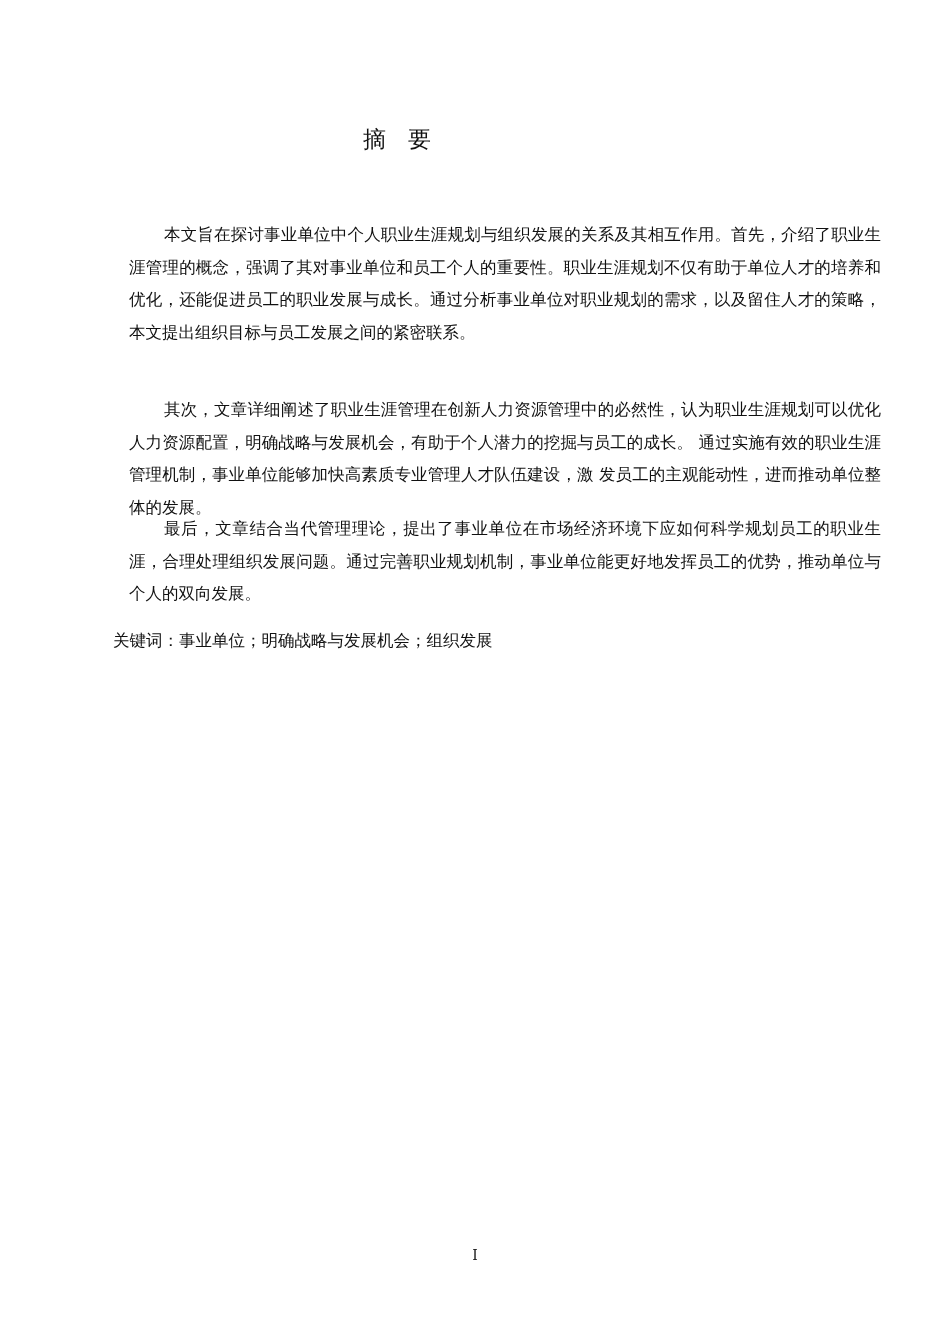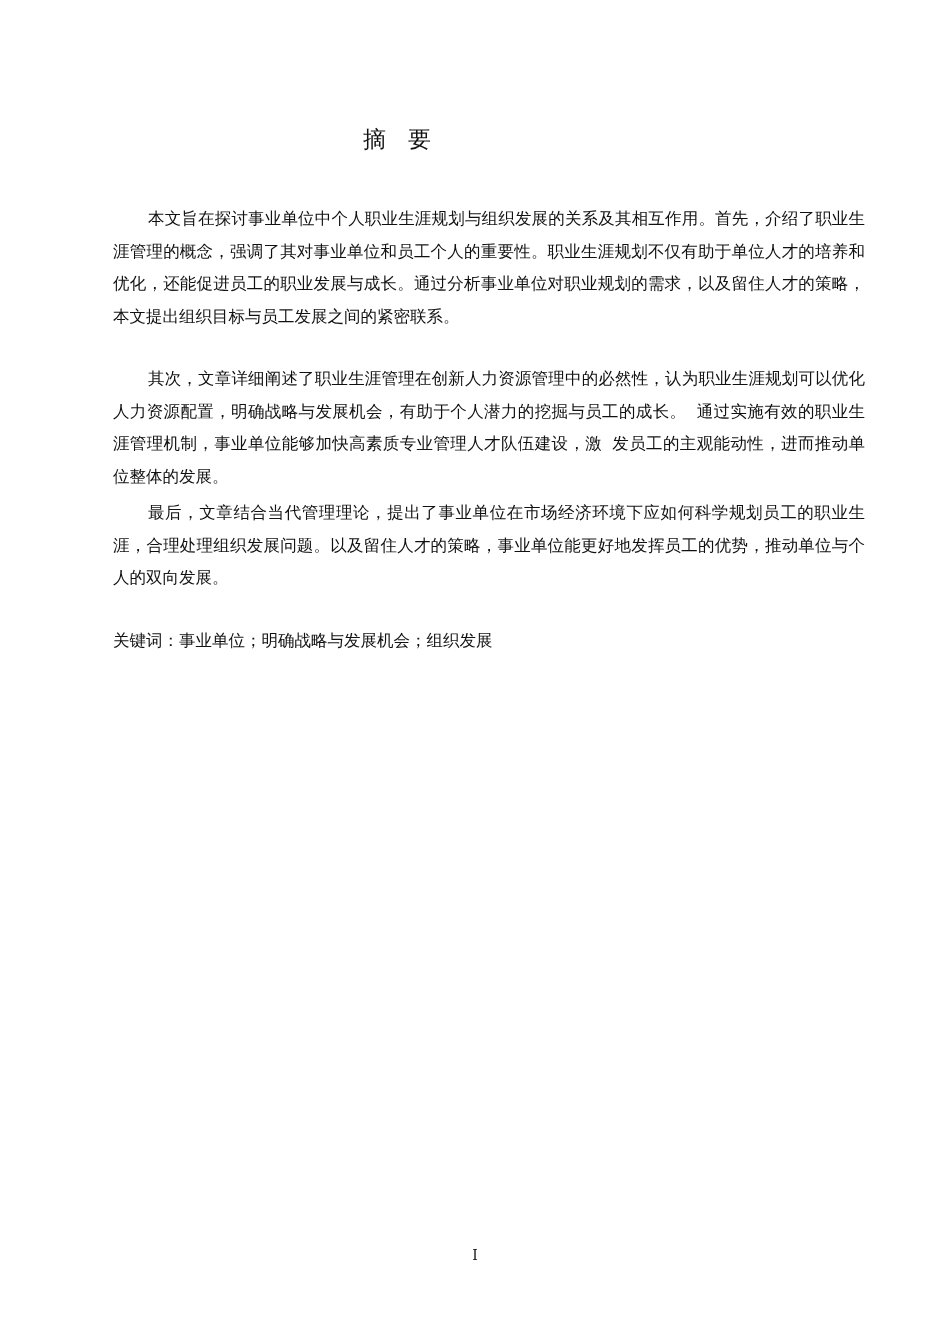--- a/index.html
+++ b/index.html
@@ -2,34 +2,34 @@
 <html><head>
 <meta charset="utf-8">
 <style>
   html, body { margin:0; padding:0; background:#ffffff; }
   body { width:950px; height:1344px; position:relative; overflow:hidden;
          font-family:"DejaVu Serif","Liberation Serif",serif; color:#111; }
   .title { position:absolute; top:124px; left:0; width:794px; text-align:center;
            font-family:"DejaVu Sans","Liberation Sans",sans-serif; font-size:23px; letter-spacing:0; }
   .title span.gap { display:inline-block; width:22px; }
   .body { position:absolute; left:113px; width:752px; font-size:16.5px; line-height:32.5px; }
-  .para { margin:0; text-indent:35px; text-align:justify; text-align-last:left; }
+  .para { margin:16px; text-indent:35px; text-align:justify; text-align-last:left; }
   .p1 { top:203px; }
-  .p2 { top:364px;font-family:Liberation Mono, monospace; }
+  .p2 { top:378px; }
   .p3 { top:497px; }
   .keywords { position:absolute; top:630px; left:113px; font-size:16.5px; }
   .keywords .kw-label { font-family:"DejaVu Sans","Liberation Sans",sans-serif; font-weight:normal; }
   .pagenum { position:absolute; top:1247px; left:0; width:950px; text-align:center; font-size:14px; }
 </style>
 </head>
 <body>
 
 <div class="title"><span>摘</span><span class="gap"></span><span>要</span></div>
 
 <p class="body para p1">本文旨在探讨事业单位中个人职业生涯规划与组织发展的关系及其相互作用。首先，介绍了职业生涯管理的概念，强调了其对事业单位和员工个人的重要性。职业生涯规划不仅有助于单位人才的培养和优化，还能促进员工的职业发展与成长。通过分析事业单位对职业规划的需求，以及留住人才的策略，本文提出组织目标与员工发展之间的紧密联系。</p>
 <p class="body para p2">其次，文章详细阐述了职业生涯管理在创新人力资源管理中的必然性，认为职业生涯规划可以优化人力资源配置，明确战略与发展机会，有助于个人潜力的挖掘与员工的成长。 通过实施有效的职业生涯管理机制，事业单位能够加快高素质专业管理人才队伍建设，激 发员工的主观能动性，进而推动单位整体的发展。</p>
-<p class="body para p3">最后，文章结合当代管理理论，提出了事业单位在市场经济环境下应如何科学规划员工的职业生涯，合理处理组织发展问题。以及留住人才的策略，事业单位能更好地发挥员工的优势，推动单位与个人的双向发展。</p>
+<p class="body para p3">最后，文章结合当代管理理论，提出了事业单位在市场经济环境下应如何科学规划员工的职业生涯，合理处理组织发展问题。通过完善职业规划机制，事业单位能更好地发挥员工的优势，推动单位与个人的双向发展。</p>
 
 <div class="keywords">
   <span class="kw-label">关键词：</span><span>事业单位；明确战略与发展机会；组织发展</span>
 </div>
 
 <div class="pagenum">I</div>
 
 </body></html>

